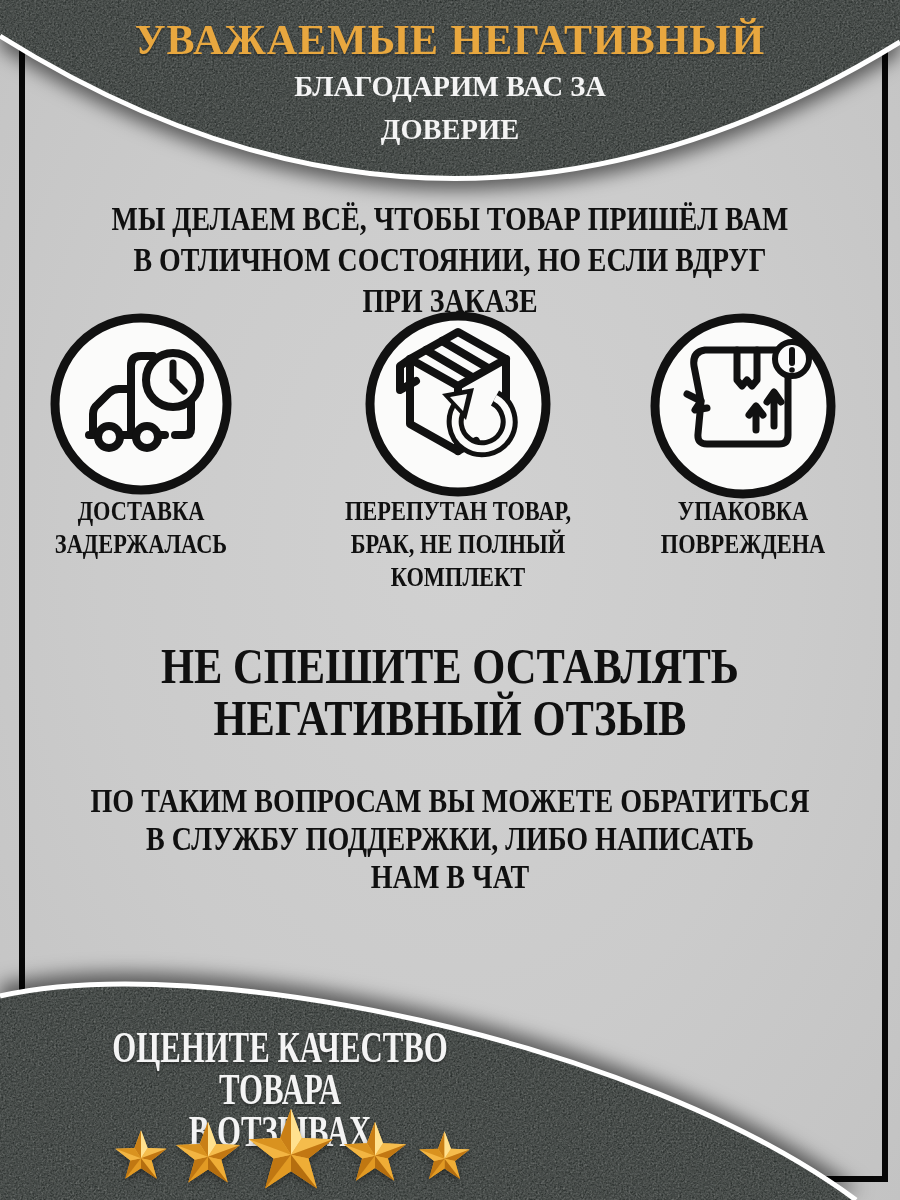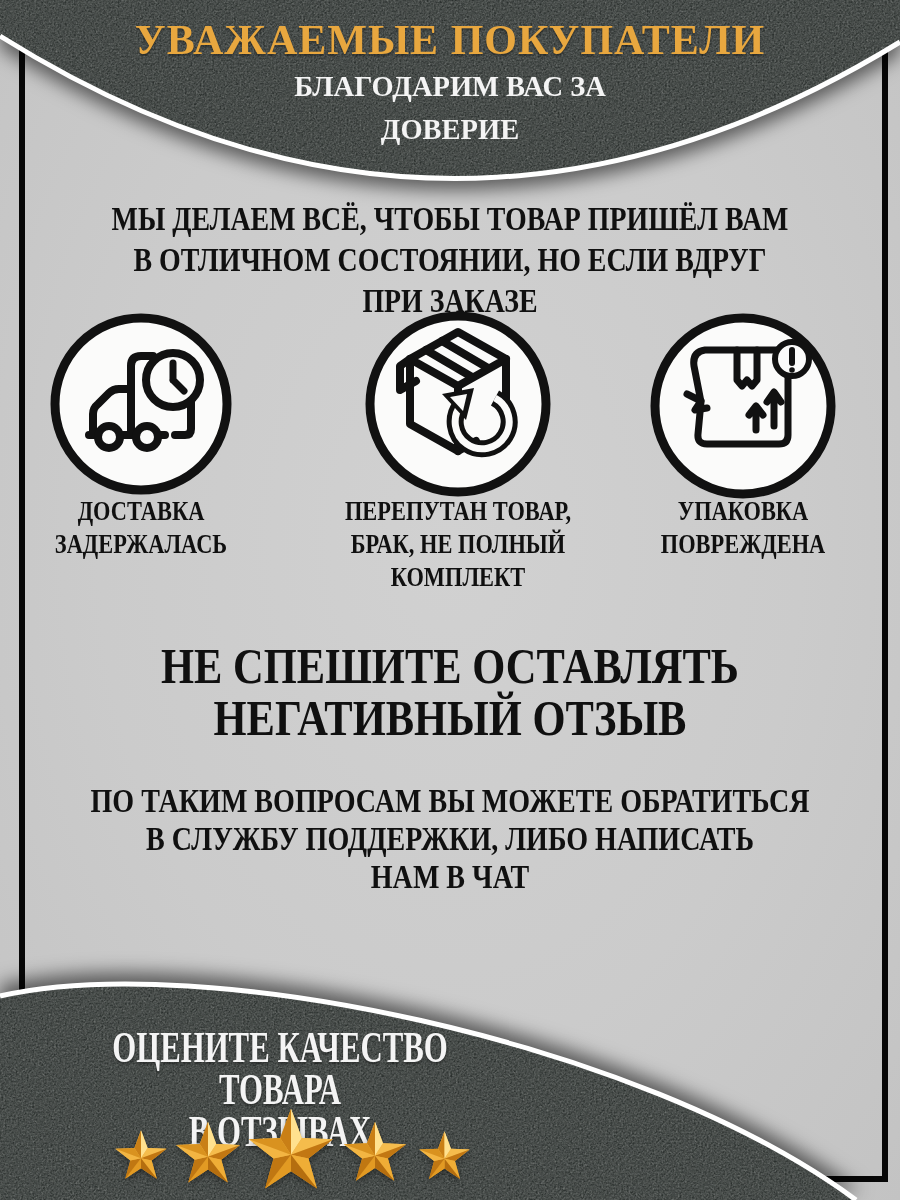--- a/index.html
+++ b/index.html
@@ -73,21 +73,21 @@
 
     <g class="shape-bottom">
       <path d="M0,996 C200,950 640,1040 856,1200 L0,1200 Z" fill="#2b302e"></path>
       <g clip-path="url(#clipBottom)" opacity="0.5">
         <rect x="0" y="940" width="900" height="260" filter="url(#grain)"></rect>
       </g>
       <path d="M0,996 C200,950 640,1040 856,1200" fill="none" stroke="#ffffff" stroke-width="5"></path>
     </g>
   </svg>
 
-  <div class="txt title cond">УВАЖАЕМЫЕ ПОКУПАТЕЛИ</div>
+  <div class="txt title cond">УВАЖАЕМЫЕ НЕГАТИВНЫЙ</div>
   <div class="txt subtitle">
     <div>БЛАГОДАРИМ ВАС ЗА</div>
     <div>ДОВЕРИЕ</div>
   </div>
 
   <div class="txt intro">
     <div>МЫ ДЕЛАЕМ ВСЁ, ЧТОБЫ ТОВАР ПРИШЁЛ ВАМ</div>
     <div>В ОТЛИЧНОМ СОСТОЯНИИ, НО ЕСЛИ ВДРУГ</div>
     <div>ПРИ ЗАКАЗЕ</div>
   </div>

